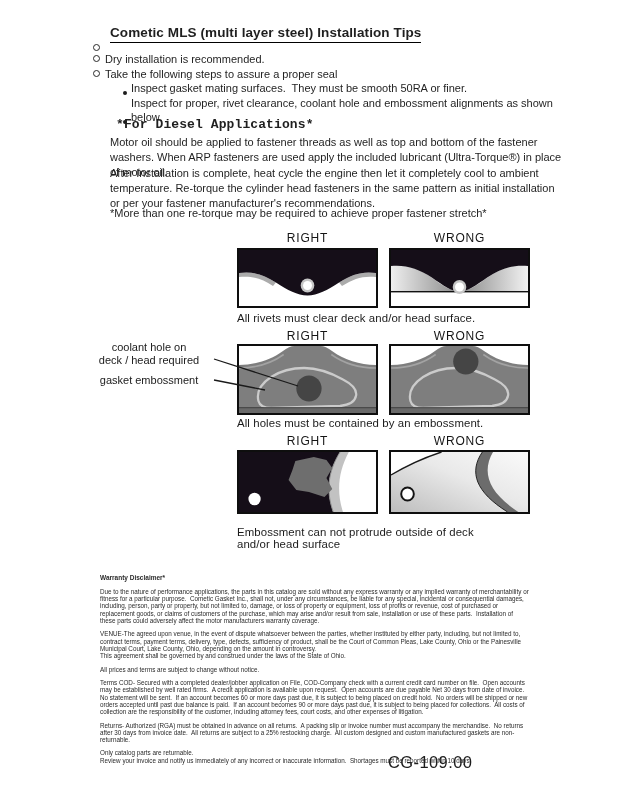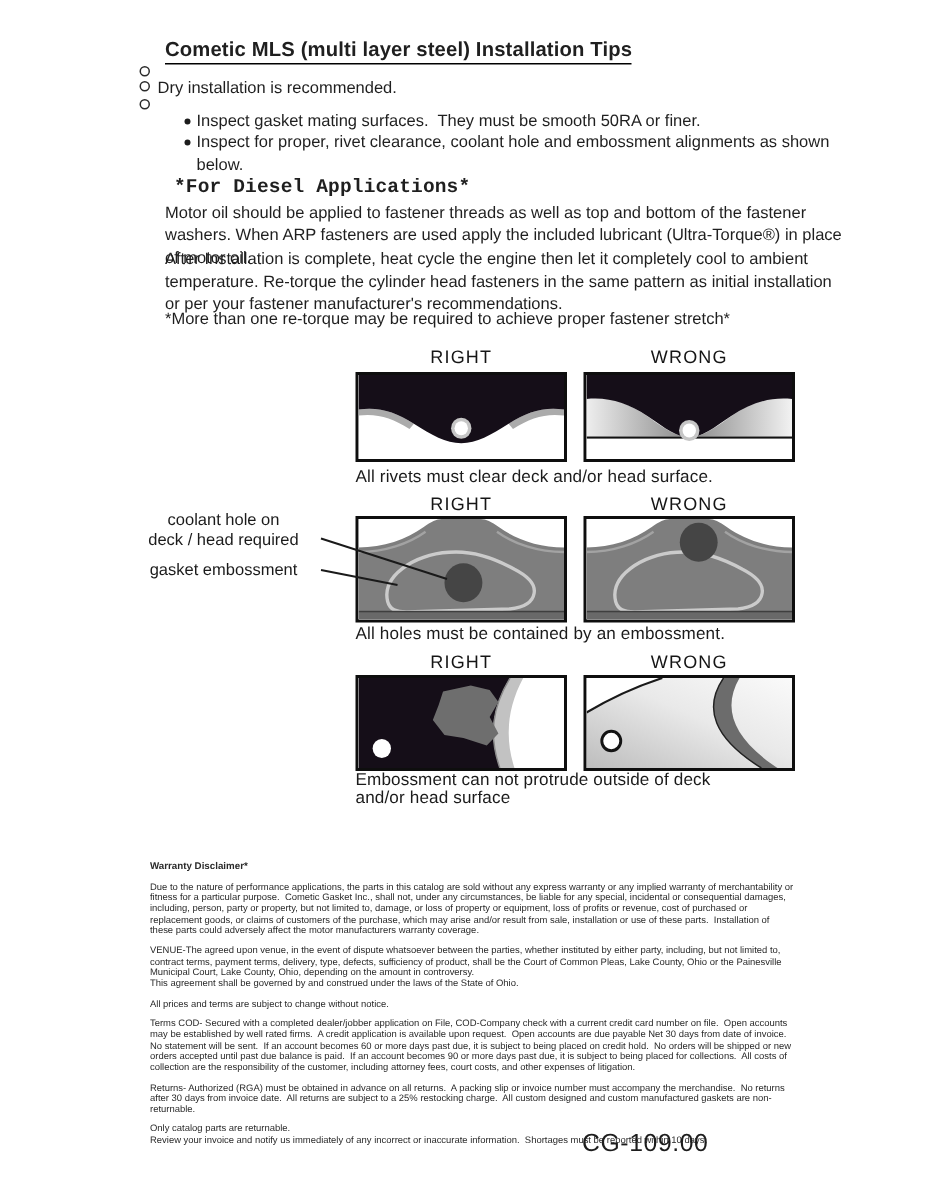--- a/index.html
+++ b/index.html
@@ -15,21 +15,21 @@
   .doc-title{
     left:110px;top:25px;font-size:13.5px;font-weight:bold;
     border-bottom:1.6px solid #000;padding-bottom:2px;letter-spacing:.1px;
   }
   .bullets{left:93px;top:45px;width:470px;font-size:11px;line-height:14.6px;}
   .b-row{display:flex;align-items:baseline;}
   .b-row .mark{
     width:5px;height:5px;border:1.1px solid #2a2a2a;border-radius:50%;
     flex:0 0 auto;margin:0 5px 0 0;position:relative;top:-1px;
   }
-  .b-sub{margin-left:30px;}
+  .b-sub{margin-left:30px;align-items:flex-end;}
   .b-sub .mark{width:4px;height:4px;border:none;background:#1c1c1c;margin-right:4px;}
   .diesel-h{left:116px;top:117px;font-size:13px;font-weight:bold;letter-spacing:.1px;font-family:Liberation Mono, monospace;}
   .para{left:110px;width:456px;font-size:11px;line-height:14.8px;}
   .p1{top:135px;} .p2{top:166px;} .p3{top:206px;}
 
   
   .fig-label{
     width:141px;text-align:center;font-size:12px;letter-spacing:.8px;color:#151515;
   }
   .fig-box{
@@ -55,20 +55,21 @@
 <div class="abs bullets">
   <div class="b-row">
     <span class="mark"></span>
   </div>
   <div class="b-row">
     <span class="mark"></span>
     <span class="pre">Dry installation is recommended.</span>
   </div>
   <div class="b-row">
     <span class="mark"></span>
+    <span class="pre">Take the following steps to assure a proper seal</span>
   </div>
   <div class="b-row b-sub">
     <span class="mark"></span>
     <span class="pre">Inspect gasket mating surfaces.  They must be smooth 50RA or finer.</span>
   </div>
   <div class="b-row b-sub">
     <span class="mark"></span>
     <span class="pre">Inspect for proper, rivet clearance, coolant hole and embossment alignments as shown below.</span>
   </div>
 </div>
@@ -186,21 +187,21 @@
     </defs>
     <rect width="141" height="60" fill="url(#g3)"></rect>
     <path d="M0,0 H52 C33,6 13,15.5 0,23 Z" fill="#ffffff"></path>
     <path d="M52,0 C33,6 13,15.5 0,23" fill="none" stroke="#1a1a1a" stroke-width="1.4"></path>
     <path d="M94,0 C80,20 87,40 120,60 L131,60 C100,40 93,20 105,0 Z" fill="#6c6c6c"></path>
     <path d="M94,0 C80,20 87,40 120,60" fill="none" stroke="#222222" stroke-width="1"></path>
     <circle cx="17" cy="42" r="6.5" fill="#ffffff" stroke="#141414" stroke-width="2"></circle>
   </svg>
 </div>
 
-<div class="abs fig-caption" style="left:237px;top:514px">
+<div class="abs fig-caption" style="left:237px;top:526px">
   <div>Embossment can not protrude outside of deck</div>
   <div>and/or head surface</div>
 </div>
 
 <div class="abs legal">
   <div class="lg-h">Warranty Disclaimer*</div>
   <div class="lg-p pre">Due to the nature of performance applications, the parts in this catalog are sold without any express warranty or any implied warranty of merchantability or fitness for a particular purpose.  Cometic Gasket Inc., shall not, under any circumstances, be liable for any special, incidental or consequential damages, including, person, party or property, but not limited to, damage, or loss of property or equipment, loss of profits or revenue, cost of purchased or replacement goods, or claims of customers of the purchase, which may arise and/or result from sale, installation or use of these parts.  Installation of these parts could adversely affect the motor manufacturers warranty coverage.</div>
   <div class="lg-p tight pre">VENUE-The agreed upon venue, in the event of dispute whatsoever between the parties, whether instituted by either party, including, but not limited to, contract terms, payment terms, delivery, type, defects, sufficiency of product, shall be the Court of Common Pleas, Lake County, Ohio or the Painesville Municipal Court, Lake County, Ohio, depending on the amount in controversy.</div>
   <div class="lg-p pre">This agreement shall be governed by and construed under the laws of the State of Ohio.</div>
   <div class="lg-p pre">All prices and terms are subject to change without notice.</div>

